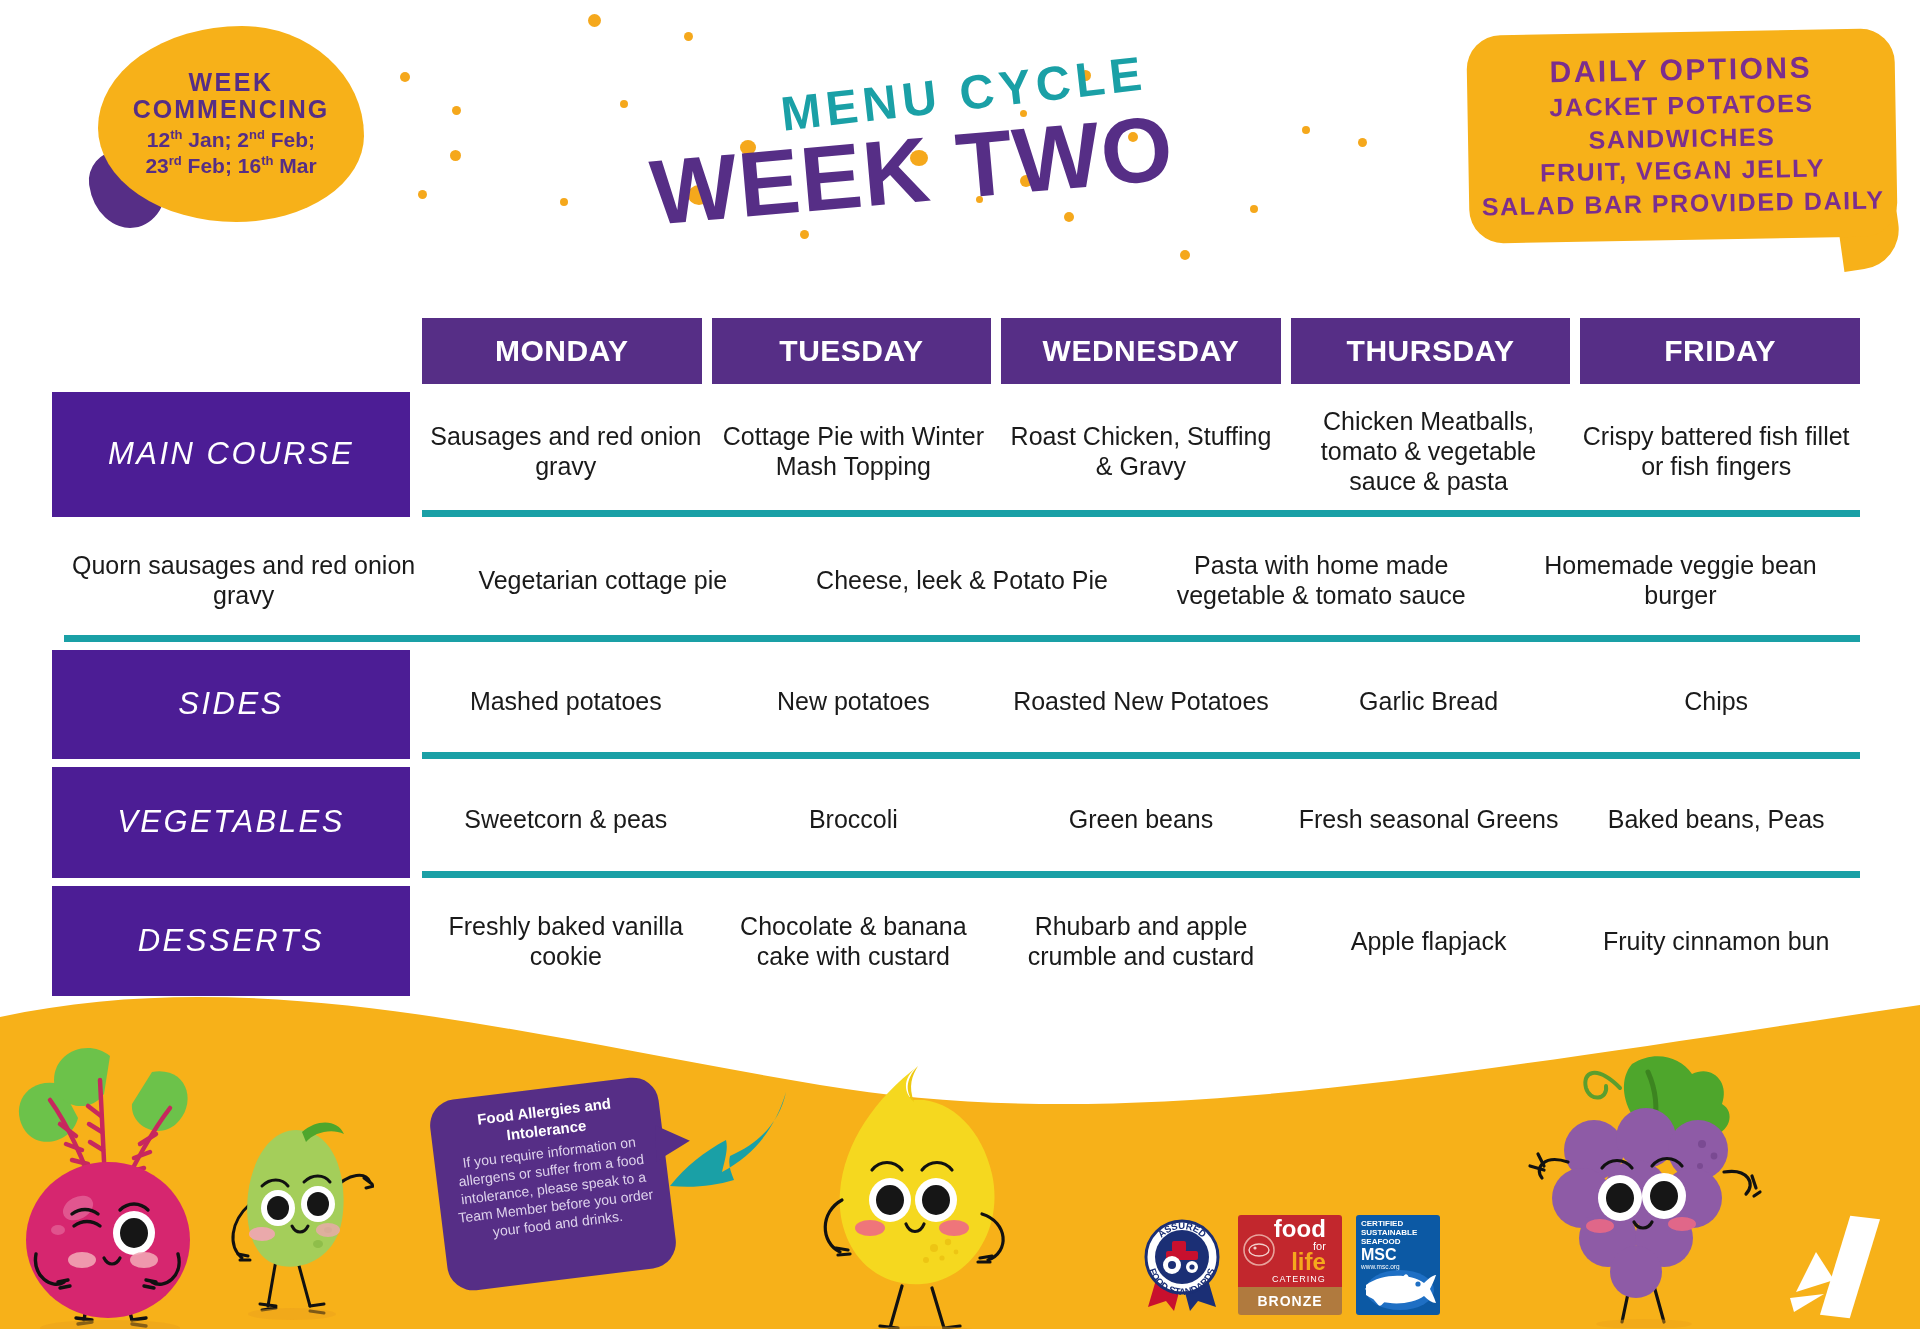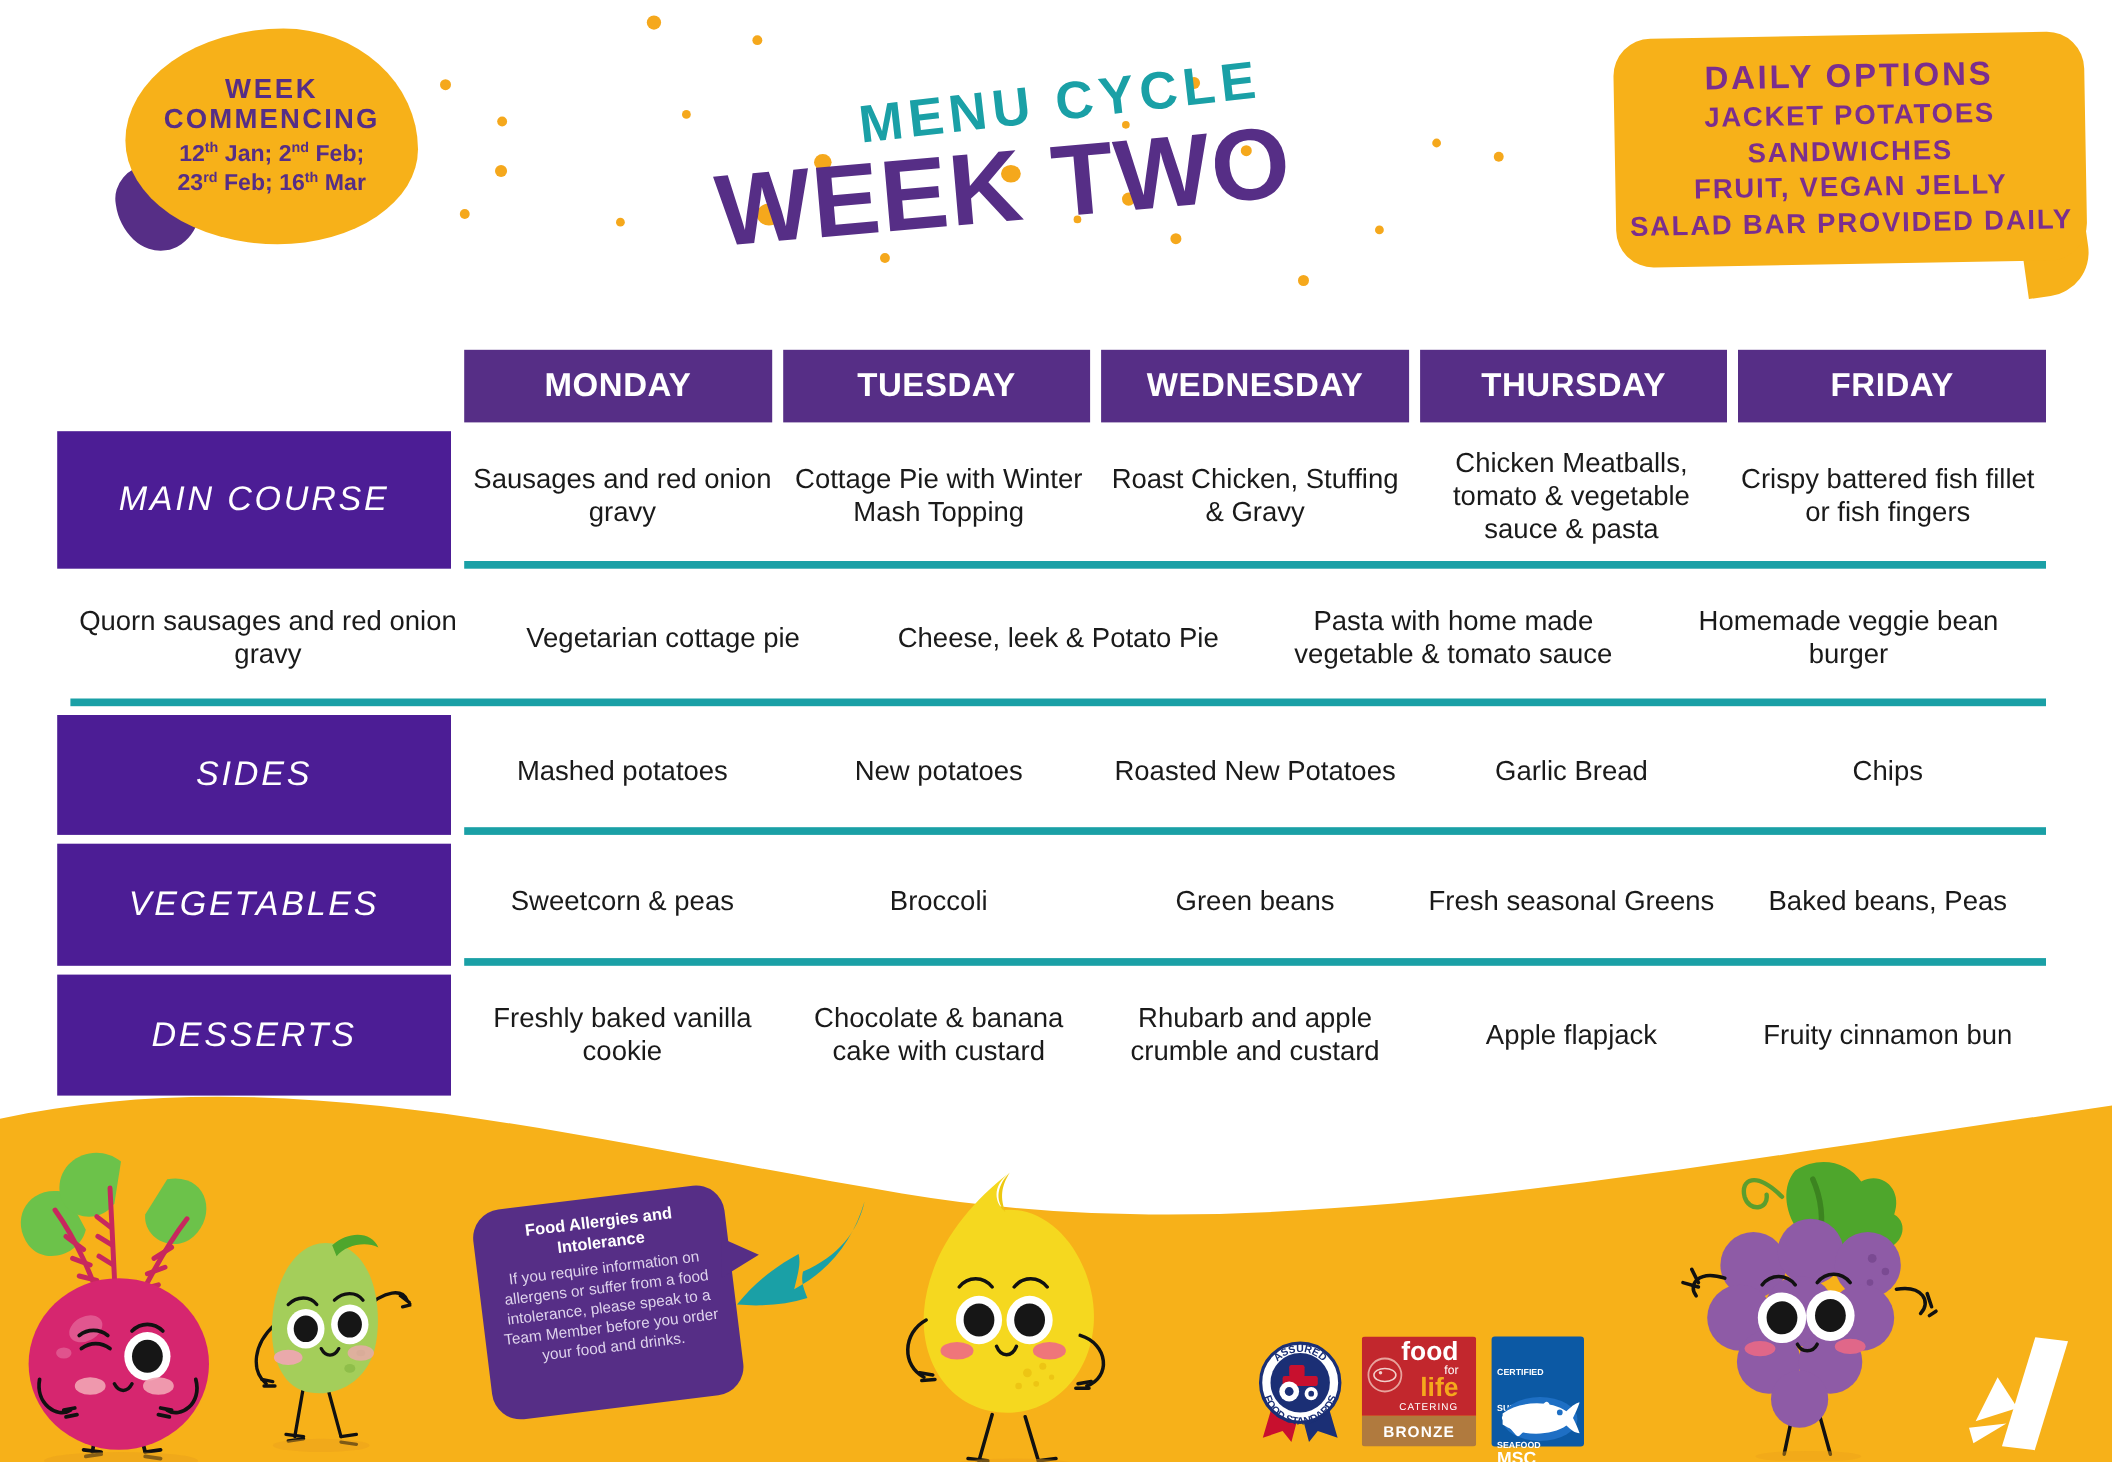--- a/index.html
+++ b/index.html
@@ -15,21 +15,21 @@
   .wave{
     position:absolute;left:0;bottom:0;width:1920px;height:420px;
     overflow:hidden;z-index:0;
   }
   .wave svg{display:block;}
 
   
   .confetti{position:absolute;border-radius:50%;background:#F5A81C;z-index:1;}
 
   
-  .wc-wrap{position:absolute;left:88px;top:20px;width:310px;height:215px;z-index:3;}
+  .wc-wrap{position:absolute;left:72px;top:20px;width:310px;height:215px;z-index:3;}
   .wc-tail{
     position:absolute;left:18px;top:128px;width:78px;height:80px;
     background:#562E86;border-radius:46% 46% 52% 52% / 40% 40% 62% 62%;
     transform:rotate(-8deg);
   }
   .wc-blob{
     position:absolute;left:26px;top:6px;width:266px;height:196px;
     background:#F7B119;
     border-radius:54% 46% 48% 52% / 52% 56% 44% 48%;
   }
@@ -123,21 +123,21 @@
   .ffl-top{flex:1;background:#C2272D;display:flex;align-items:center;position:relative;}
   .ffl-bot{height:28px;background:#B07A3E;color:#fff;font-size:14px;font-weight:700;
            display:flex;align-items:center;justify-content:center;letter-spacing:1px;}
   .ffl-words{margin-left:34px;line-height:0.95;}
   .ffl-food{color:#ffffff;font-size:24px;font-weight:700;}
   .ffl-for{color:#ffffff;font-size:11px;}
   .ffl-life{color:#F5A81C;font-size:24px;font-weight:700;}
   .ffl-cat{color:#ffffff;font-size:9px;letter-spacing:1px;margin-top:1px;}
   .logo-msc{width:84px;height:100px;background:#0C59A4;border-radius:3px;
             color:#fff;padding:5px;box-sizing:border-box;position:relative;}
-  .msc-t{font-size:8px;line-height:1.1;font-weight:700;margin-top:24px;}
+  .msc-t{font-size:8px;line-height:1.1;font-weight:700;}
   .msc-big{font-size:16px;font-weight:700;line-height:1;margin-top:1px;}
   .msc-url{font-size:6.5px;}
 
   .brandmark{position:absolute;left:1782px;top:1212px;width:120px;height:110px;z-index:8;}
 
   .char{position:absolute;z-index:6;}
 </style>
 </head>
 <body>
 

